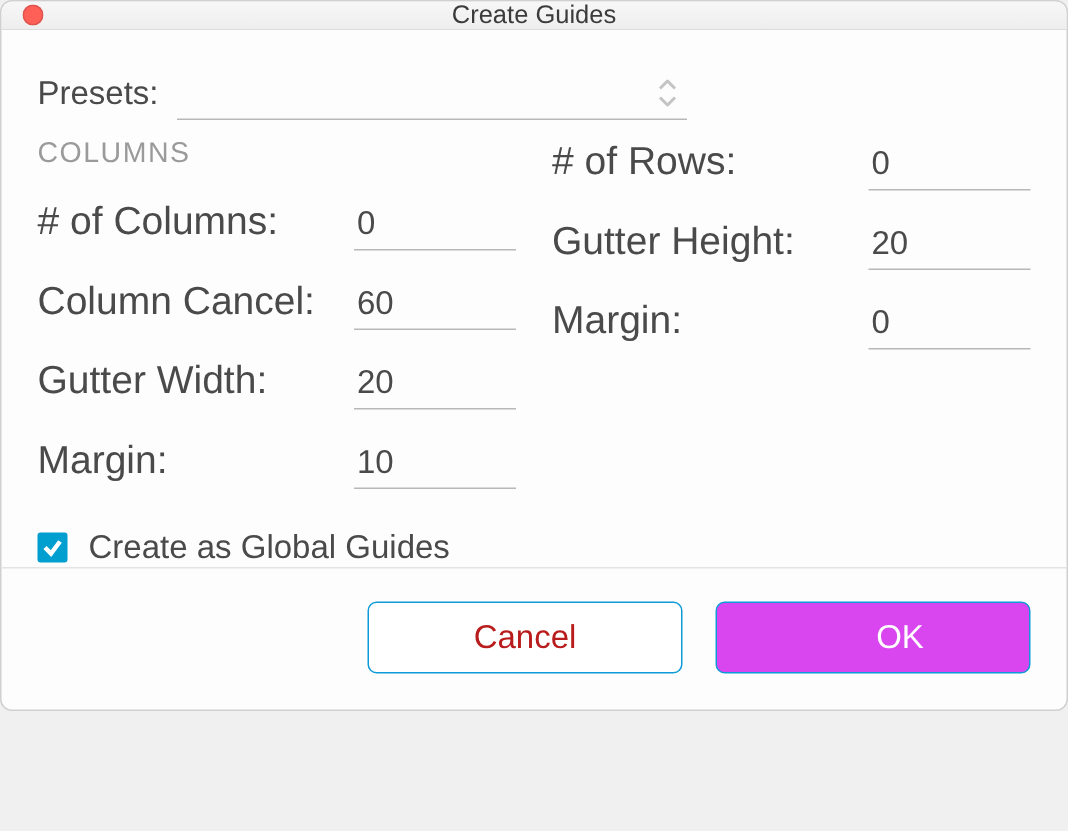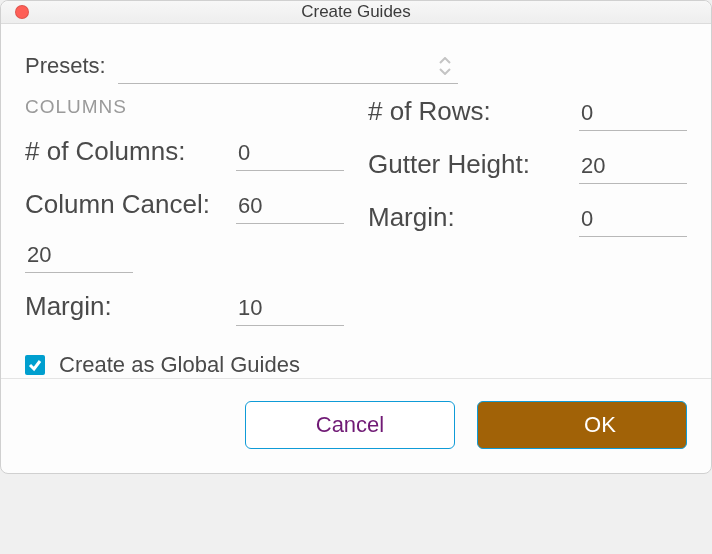--- a/index.html
+++ b/index.html
@@ -175,24 +175,24 @@
       font-size: 22px;
       font-family: inherit;
       cursor: pointer;
       display: flex;
       align-items: center;
       justify-content: center;
     }
     .btn-secondary {
       background: #fff;
       border: 1.5px solid #0f9bd7;
-      color: #701a75;
+      color: #b91c1c;
     }
     .btn-primary {
-      background: #a16207;
+      background: #d946ef;
       border: 1.5px solid #0f9bd7;
       color: #fff;
       padding-left: 36px;
     }
   </style>
 </head>
 <body>
 
 <div class="window">
   <div class="titlebar">
@@ -224,20 +224,21 @@
 
         <div class="field-row">
           <div class="field-label"># of Columns:</div>
           <input class="field-input" value="0" style="">
         </div>
         <div class="field-row">
           <div class="field-label">Column Cancel:</div>
           <input class="field-input" value="60" style="">
         </div>
         <div class="field-row">
+          <div class="field-label">Gutter Width:</div>
           <input class="field-input" value="20" style="">
         </div>
         <div class="field-row">
           <div class="field-label">Margin:</div>
           <input class="field-input" value="10" style="">
         </div>
       </div>
 
       <div class="group">
 

